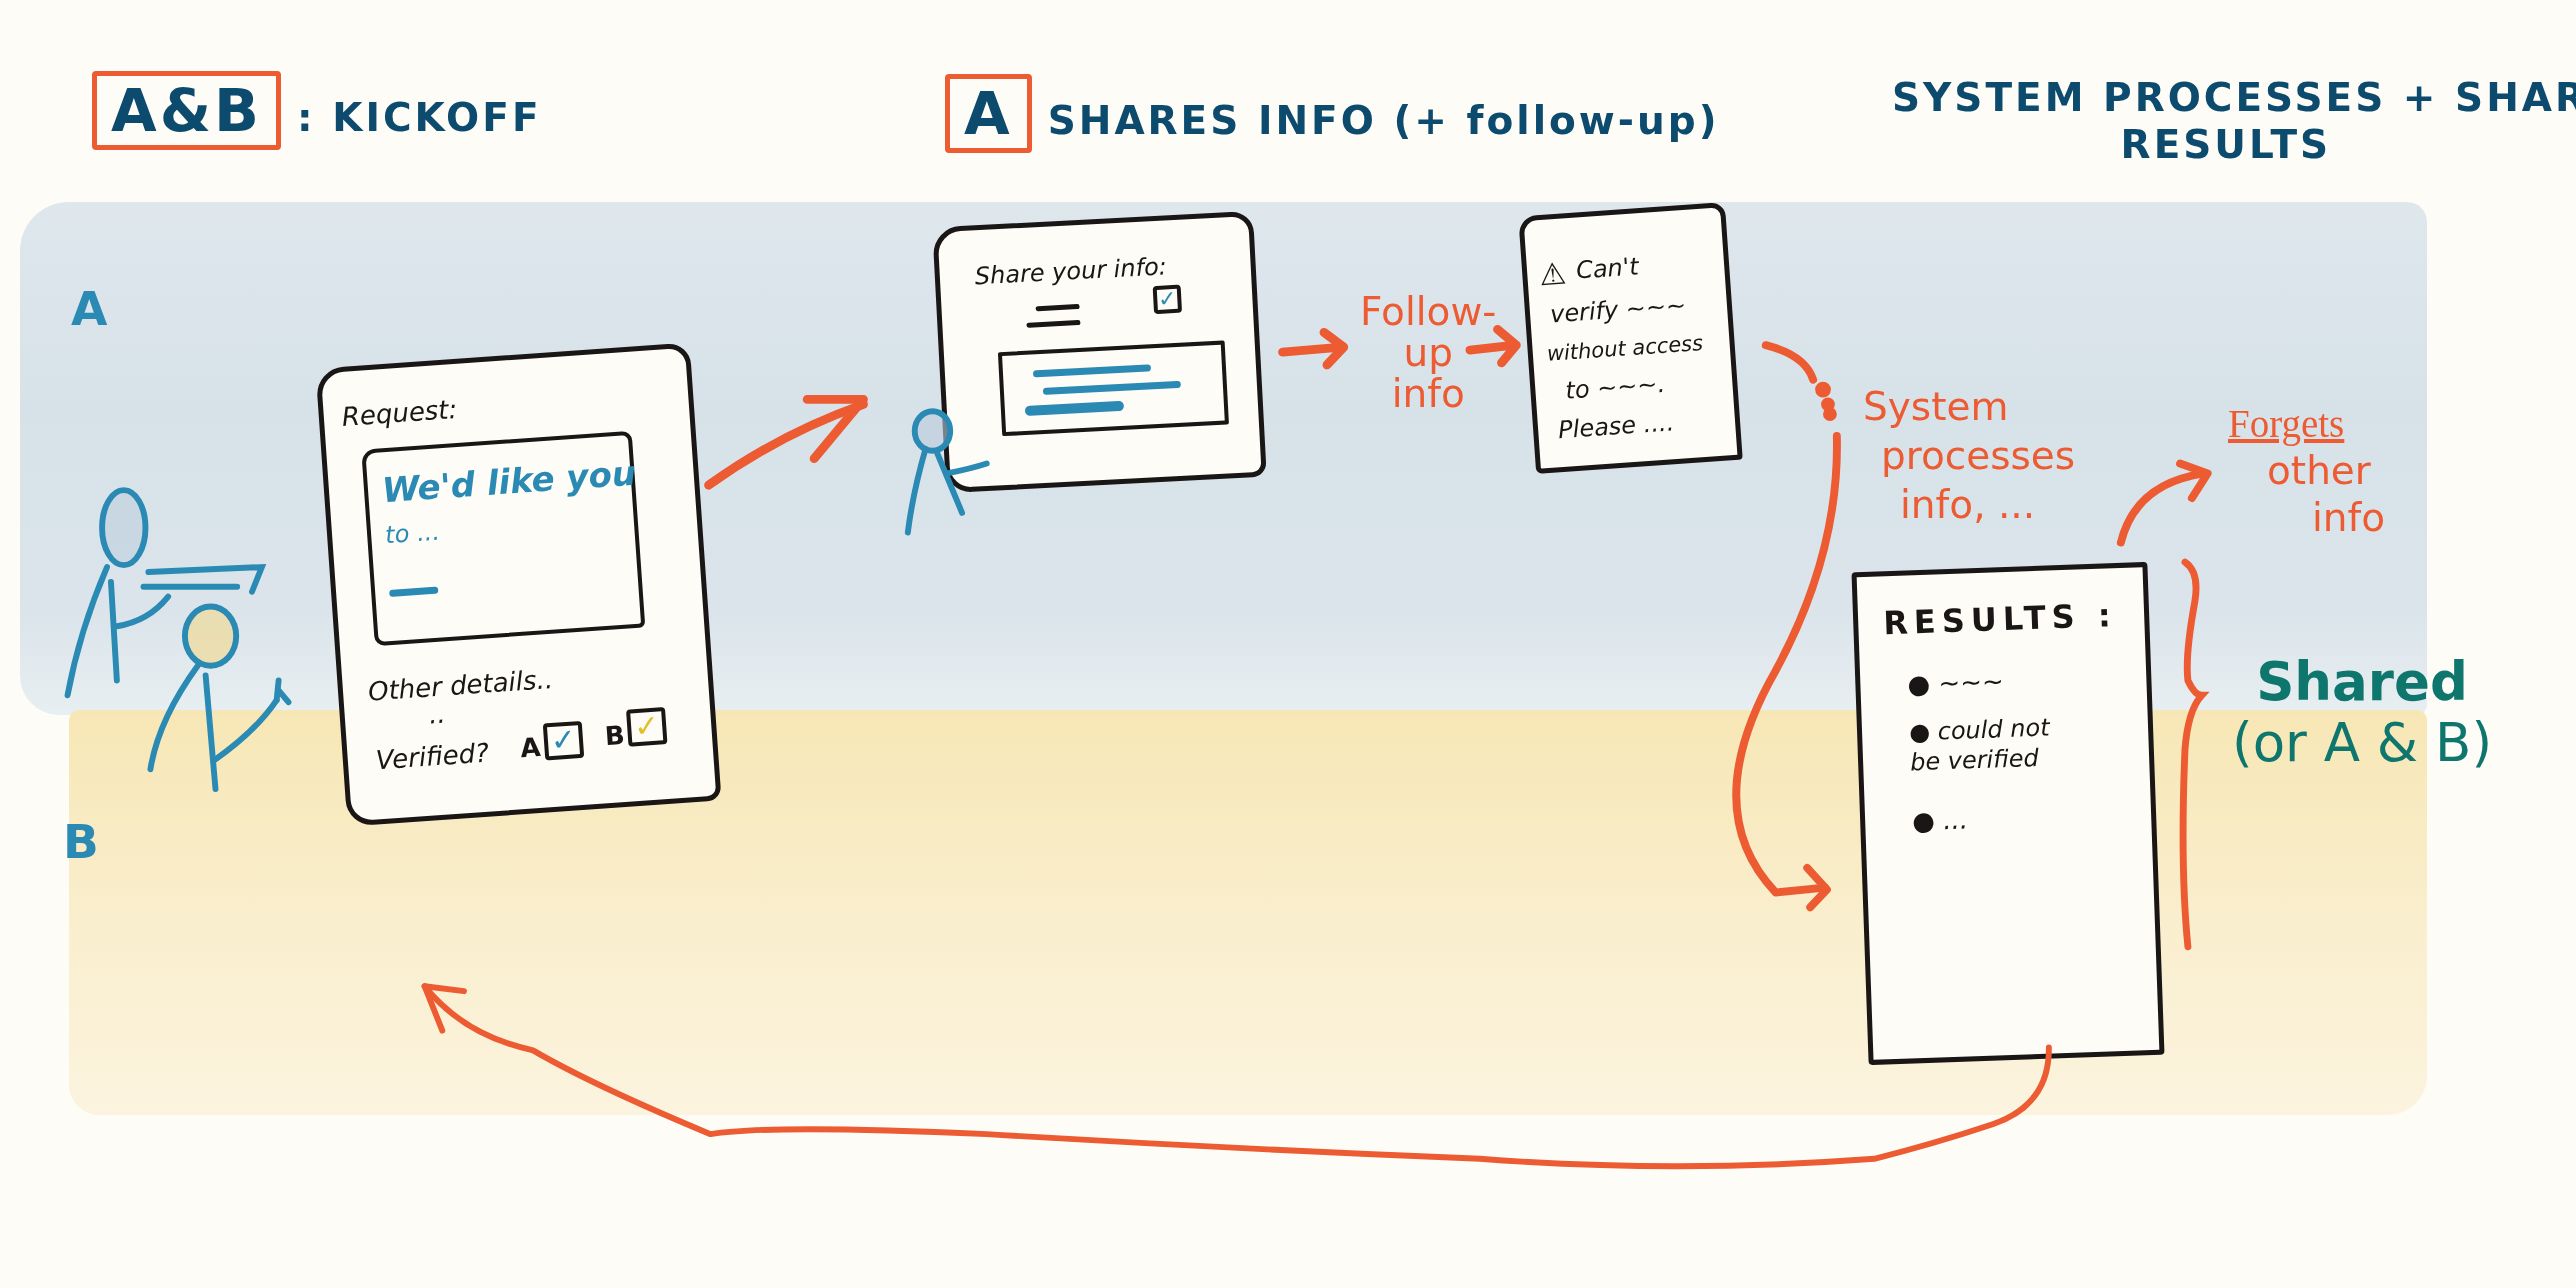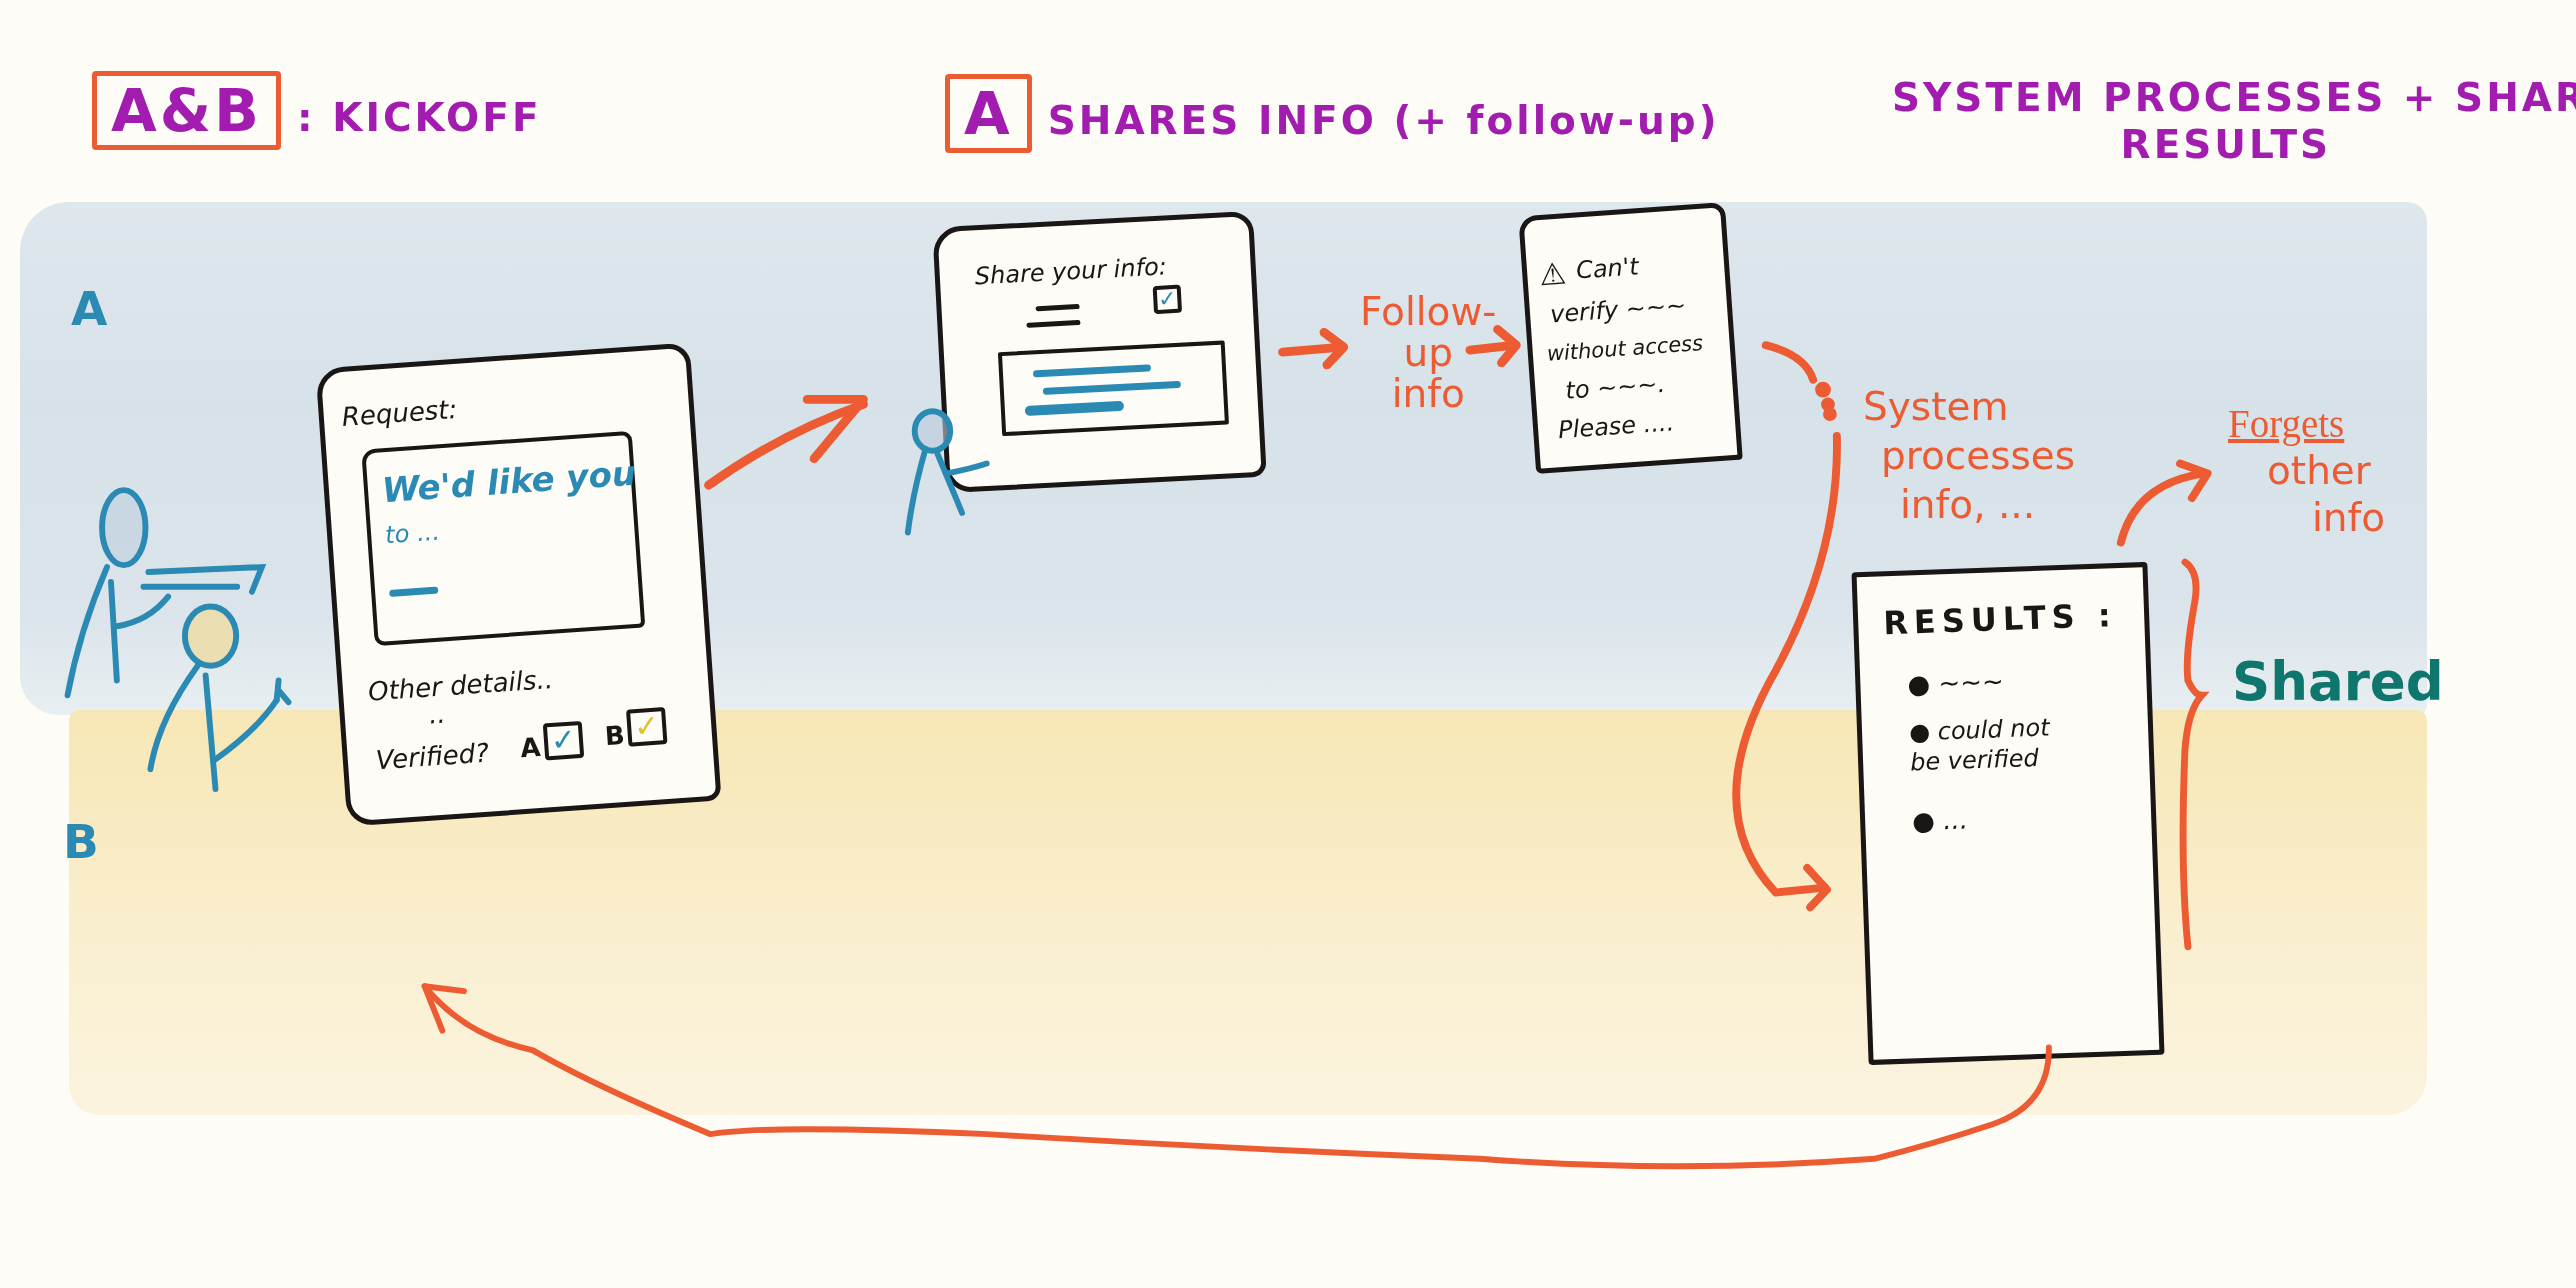--- a/index.html
+++ b/index.html
@@ -20,21 +20,21 @@
   }
   .lane-b {
     position:absolute; left:69px; top:710px; width:2358px; height:405px;
     background:linear-gradient(180deg,#f7e6b2 0%,#f9edca 50%,#fbf3dd 100%);
     border-radius:10px 10px 39px 30px;
     opacity:0.95;
   }
   .lane-label { position:absolute; font-size:47px; font-weight:bold; color:#2a8ab4; }
 
   
-  .title { position:absolute; font-size:39px; font-weight:bold; color:#a21caf; letter-spacing:3px; white-space:nowrap;padding-left:13px; }
+  .title { position:absolute; font-size:39px; font-weight:bold; color:#0c4a6e; letter-spacing:3px; white-space:nowrap;padding-left:13px; }
   .boxed { display:inline-block; border:5px solid #ec5b32; padding:0 14px; margin-right:16px; border-radius:4px; font-size:59px; line-height:69px; }
 
   
   .card {
     position:absolute; background:#fdfcf7; border:5px solid #1a1616;
     border-radius:28px 22px 14px 26px; box-sizing:border-box;
   }
   .card-text { position:absolute; font-size:26px; color:#1a1616; font-style:italic; white-space:nowrap; }
   .scribble-blue { position:absolute; height:7px; background:#2a8ab4; border-radius:6px; }
   .scribble-ink { position:absolute; height:5px; background:#1a1616; border-radius:4px; }
@@ -124,20 +124,21 @@
   <div class="card-text" style="left:25px; top:28px; font-size:32px; font-style:normal; font-weight:bold; letter-spacing:6px;">RESULTS :</div>
   <div class="abs" style="left:47px; top:94px;">
     <div class="card-text" style="left:0; top:0; position:relative; font-size:26px;">● <span>~~~</span></div>
     <div class="card-text" style="left:0; top:18px; position:relative; font-size:24px; white-space:normal; width:168px; line-height:30px;">● <span>could not be verified</span></div>
     <div class="card-text" style="left:0; top:47px; position:relative; font-size:26px;">● <span>...</span></div>
   </div>
 </div>
 
 <div class="note-lg" style="left:2232px; top:651px; text-align:center;">
   <div>Shared</div>
+  <div style="font-weight:normal;">(or A &amp; B)</div>
 </div>
 
 <div class="note" style="left:2006px; top:1125px; line-height:43px; font-size:36px;">
 </div>
 
 <svg class="overlay" viewBox="0 0 2611 1306">
 
   <g stroke="#2a8ab4" stroke-width="6" fill="none" stroke-linecap="round">
     <ellipse cx="125" cy="535" rx="22" ry="38" fill="#b9cbdb" fill-opacity="0.5"></ellipse>
     <path d="M108 575 Q80 640 68 705"></path>

